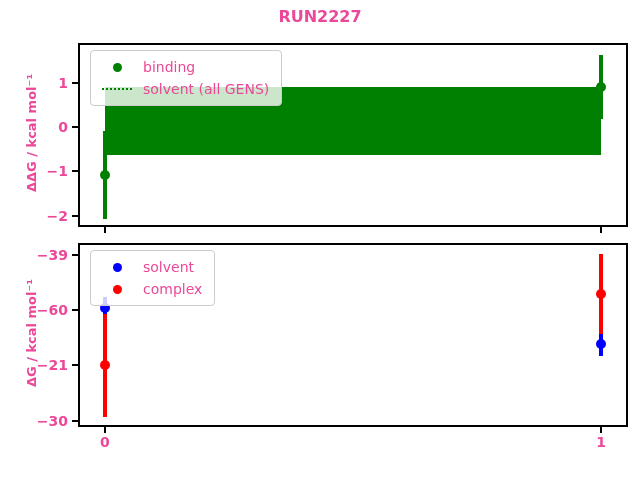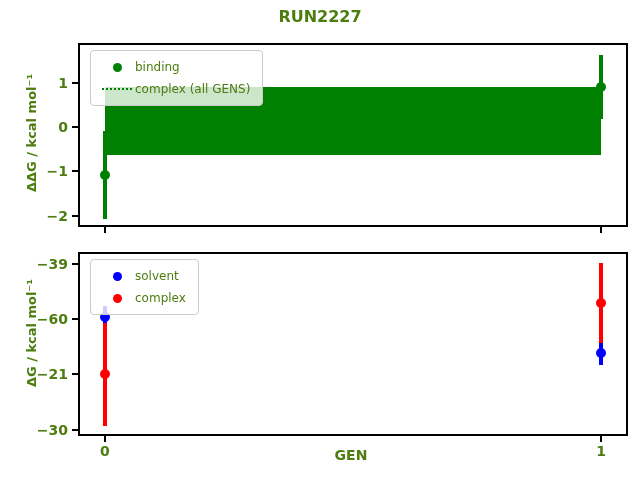--- a/index.html
+++ b/index.html
@@ -1,29 +1,29 @@
 <!DOCTYPE html>
 <html><head>
 <meta charset="utf-8">
 <style>
   html,body{margin:0;padding:0;background:#ffffff;}
   #figure{
     position:relative;width:640px;height:480px;background:#ffffff;
-    font-family:"DejaVu Sans",sans-serif;color:#4d7c0f;overflow:hidden;
+    font-family:"DejaVu Sans",sans-serif;color:#ec4899;overflow:hidden;
   }
   .suptitle{
     position:absolute;left:0;top:7px;width:640px;text-align:center;
     font-size:16px;font-weight:bold;
   }
   .axes{
     position:absolute;width:546px;height:180px;border:2px solid #000;
     box-sizing:content-box;background:#fff;
   }
   #axes-top{left:78px;top:43px;}
-  #axes-bottom{left:78px;top:252px;}
+  #axes-bottom{left:78px;top:243px;}
   .band{position:absolute;}
   .ebar{position:absolute;width:4px;}
   .marker{position:absolute;width:10px;height:10px;border-radius:50%;}
   .ytick{position:absolute;left:-8px;width:6px;height:2px;background:#000;}
   .xtick{position:absolute;top:182px;width:2px;height:6px;background:#000;}
   .yticklabel{
     position:absolute;left:-56px;width:44px;text-align:right;
     font-size:14px;font-weight:bold;line-height:18px;
   }
   .xticklabel{
@@ -31,21 +31,21 @@
     font-size:14px;font-weight:bold;
   }
   .legend{
     position:absolute;left:10px;top:5px;background:rgba(255,255,255,0.8);
     border:1px solid #cccccc;border-radius:4px;padding:5px 12px 5px 8px;
   }
   .legend-row{display:flex;align-items:center;height:22px;}
   .legend-marker-box{width:36px;display:flex;justify-content:center;align-items:center;flex:none;}
   .legend-dot{width:9px;height:9px;border-radius:50%;}
   .legend-dotted{width:30px;height:0;border-top:2px dotted #008000;}
-  .legend-label{font-size:12px;white-space:nowrap;}
+  .legend-label{font-size:14px;white-space:nowrap;margin-left:8px;}
   .ylabel{
     position:absolute;font-size:13px;font-weight:bold;white-space:nowrap;
     transform:translate(-50%,-50%) rotate(-90deg);
   }
   #ylabel-top{left:31px;top:133px;}
   #ylabel-bottom{left:31px;top:333px;}
   .xlabel{
     position:absolute;left:78px;top:447px;width:546px;text-align:center;
     font-size:14px;font-weight:bold;
   }
@@ -79,21 +79,21 @@
         <div class="legend-row">
           <div class="legend-marker-box">
             <div class="legend-dot" style="background: rgb(0, 128, 0);"></div>
           </div>
           <div class="legend-label">binding</div>
         </div>
         <div class="legend-row">
           <div class="legend-marker-box">
             <div class="legend-dotted" style="border-top-color: rgb(0, 128, 0);"></div>
           </div>
-          <div class="legend-label">complex (all GENS)</div>
+          <div class="legend-label">solvent (all GENS)</div>
         </div>
       </div>
     </div>
   <div class="axes" id="axes-bottom">
       <div class="ebar" style="left: 22.8182px; top: 52.454px; height: 22.0859px; background: rgb(0, 0, 255);"></div>
       <div class="marker" style="left: 19.8182px; top: 58.4969px; background: rgb(0, 0, 255);"></div>
       <div class="ebar" style="left: 519.182px; top: 86.6871px; height: 24.2945px; background: rgb(0, 0, 255);"></div>
       <div class="marker" style="left: 516.182px; top: 93.8344px; background: rgb(0, 0, 255);"></div>
       <div class="ebar" style="left: 22.8182px; top: 69.0184px; height: 102.699px; background: rgb(255, 0, 0);"></div>
       <div class="marker" style="left: 19.8182px; top: 115.368px; background: rgb(255, 0, 0);"></div>
@@ -120,14 +120,13 @@
         </div>
         <div class="legend-row">
           <div class="legend-marker-box">
             <div class="legend-dot" style="background: rgb(255, 0, 0);"></div>
           </div>
           <div class="legend-label">complex</div>
         </div>
       </div>
     </div>
 
-  <div class="xlabel">GEN</div>
 </div>
 
 </body></html>

